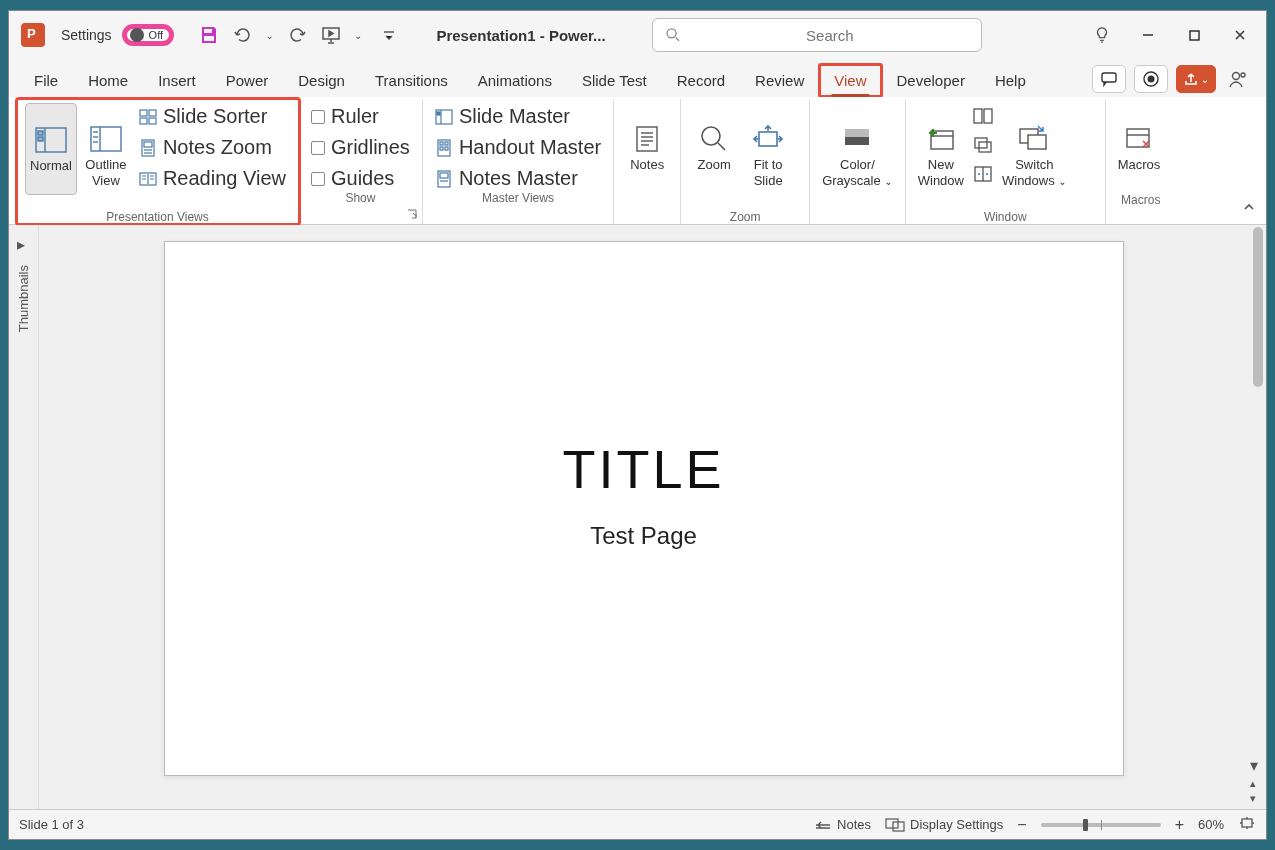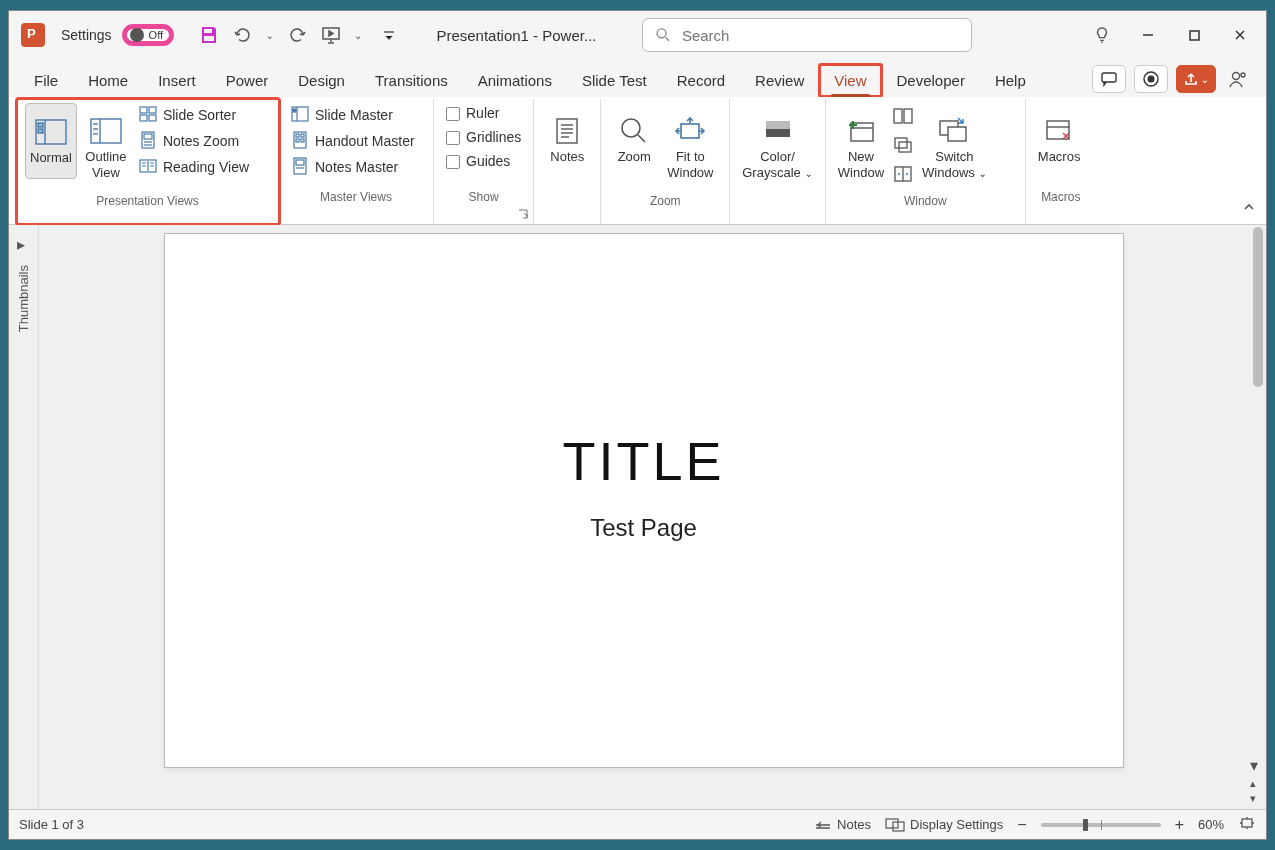--- a/index.html
+++ b/index.html
@@ -10,23 +10,23 @@
   .titlebar { height: 48px; display: flex; align-items: center; padding: 0 6px; gap: 6px; }
   .pp-icon { width: 24px; height: 24px; background: #d35230; border-radius: 4px; position: relative; margin-left: 6px; }
   .pp-icon::after { content: "P"; color: #fff; font-weight: bold; font-size: 13px; position: absolute; left: 6px; top: 3px; }
   .autosave-label { font-size: 14px; color: #333; margin-left: 10px; }
   .autosave-toggle { width: 52px; height: 22px; border: 5px solid #ec4899; border-radius: 11px; display: flex; align-items: center; background: #fff; margin-left: 4px; position: relative; }
   .autosave-toggle .knob { width: 14px; height: 14px; background: #555; border-radius: 50%; margin-left: 3px; }
   .autosave-toggle .off { font-size: 11px; color: #333; margin-left: 5px; }
   .qat { display: flex; align-items: center; gap: 12px; margin-left: 18px; }
   .qat-btn { width: 22px; height: 22px; display: flex; align-items: center; justify-content: center; color: #555; cursor: pointer; }
   .save-icon svg { color: #c733c7; }
-  .doc-title { margin-left: 30px; font-size: 15px; color: #333; flex: 0 0 auto; }
+  .doc-title { margin-left: 30px; font-size: 15px; color: #333; flex: 0 0 auto; font-weight: bold; }
   .search-box { margin-left: 40px; width: 330px; height: 34px; border: 1px solid #bbb; border-radius: 6px; background: #fff; display: flex; align-items: center; padding: 0 12px; gap: 10px; }
-  .search-box input { border: none; outline: none; font-size: 15px; color: #777; width: 100%; background: transparent; }
+  .search-box input { border: none; outline: none; font-size: 15px; color: #777; width: 100%; background: transparent; text-align: center; }
   .titlebar-spacer { flex: 1; }
   .win-btn { width: 40px; height: 32px; display: flex; align-items: center; justify-content: center; color: #333; cursor: pointer; }
 
   
   .tabs { height: 38px; display: flex; align-items: flex-end; padding: 0 10px; gap: 0; }
   .tab { padding: 8px 15px; font-size: 15px; color: #333; cursor: pointer; position: relative; }
   .tab.active { color: #b7472a; }
   .tab.active::after { content: ""; position: absolute; left: 12px; right: 12px; bottom: 0; height: 3px; background: #b7472a; border-radius: 2px; }
   .tab.highlighted { outline: 3px solid #e74c3c; outline-offset: -2px; border-radius: 2px; }
   .tabs-spacer { flex: 1; }
@@ -35,41 +35,41 @@
   .tab-noborder { border: none; background: transparent; width: 28px; }
 
   
   .ribbon { background: #fff; border-bottom: 1px solid #ccc; height: 128px; display: flex; padding: 2px 8px 0; position: relative; }
   .group { border-right: 1px solid #ddd; padding: 4px 8px 0; display: flex; flex-direction: column; }
   .group-body { flex: 1; display: flex; align-items: flex-start; gap: 4px; }
   .group-label { font-size: 12px; color: #666; text-align: center; padding-bottom: 20px; }
   .group.highlighted { outline: 3px solid #e74c3c; outline-offset: -1px; border-radius: 2px; }
   .group-dialog { position: absolute; right: 4px; bottom: 4px; width: 12px; height: 12px; }
 
-  .bigbtn { display: flex; flex-direction: column; align-items: center; justify-content: flex-start; padding: 12px 4px; cursor: pointer; border-radius: 4px; min-width: 50px; }
+  .bigbtn { display: flex; flex-direction: column; align-items: center; justify-content: flex-start; padding: 20px 4px; cursor: pointer; border-radius: 4px; min-width: 50px; }
   .bigbtn.selected { background: #e8e8e8; border: 1px solid #bbb; }
   .bigbtn .icon-box { width: 34px; height: 32px; display: flex; align-items: center; justify-content: center; margin-bottom: 2px; }
   .bigbtn .lbl { font-size: 13px; color: #333; text-align: center; line-height: 1.25; white-space: pre-line; }
 
   .smallbtn-col { display: flex; flex-direction: column; gap: 6px; padding-top:1px;}
-  .smallbtn { display: flex; align-items: flex-end; gap: 6px; padding: 1px 4px; cursor: pointer; font-size: 14px; color: #333; }
+  .smallbtn { display: flex; align-items: center; gap: 6px; padding: 1px 4px; cursor: pointer; font-size: 20px; color: #333; }
   .smallbtn .si { width: 18px; height: 18px; display:flex; align-items:center; justify-content:center; }
   .cb { width: 14px; height: 14px; border: 1px solid #888; border-radius: 2px; display:inline-block; flex-shrink:0; }
 
   .small-icon-col { display:flex; flex-direction:column; gap:7px; padding-top:2px;}
   .small-icon-col .sicon { width:22px; height:22px; display:flex; align-items:center; justify-content:center; cursor:pointer;}
 
   .ribbon-collapse { position:absolute; right:10px; bottom:6px; cursor:pointer; color:#555;}
 
   
   .workspace { flex: 1; display: flex; background: #f0f0f0; position: relative; overflow: hidden; }
   .thumbnails-tab { width: 30px; background: #f0f0f0; border-right: 1px solid #ddd; position: relative; }
   .thumbnails-tab .expand { position:absolute; top:10px; left:8px; cursor:pointer; color:#555;}
   .thumbnails-tab .vtext { writing-mode: vertical-rl; transform: rotate(180deg); font-size: 13px; color: #555; position: absolute; top: 40px; left: 7px; }
-  .canvas-area { flex: 1; position: relative; display:flex; align-items:flex-start; justify-content:center; padding-top:8px;}
+  .canvas-area { flex: 1; position: relative; display:flex; align-items:flex-start; justify-content:center; padding-top:16px;}
   .slide { width: 960px; height: 535px; background: #fff; border: 1px solid #bbb; box-shadow: 0 2px 6px rgba(0,0,0,0.08); margin-top:0; display:flex; flex-direction:column; align-items:center; justify-content:center; }
   .slide-title { font-size: 54px; font-weight: 400; letter-spacing: 3px; color: #111; margin-top:-30px;}
   .slide-sub { font-size: 24px; color: #222; margin-top: 22px; }
   .vscroll { width: 18px; background: #f0f0f0; position: relative; }
   .vscroll .track { position:absolute; top:2px; right:3px; width:10px; height:160px; background:#bcbcbc; border-radius:5px;}
   .vscroll .navbtns { position:absolute; bottom:4px; left:2px; display:flex; flex-direction:column; gap:2px; color:#555;}
 
   
   .statusbar { height: 30px; border-top: 1px solid #ccc; background: #f5f5f5; display: flex; align-items: center; padding: 0 10px; font-size: 13px; color: #444; gap: 14px; }
   .statusbar .spacer { flex:1; }
@@ -252,20 +252,43 @@
                   <path d="M9 3v10M3 5h4M3 8h4M11 5h4M11 8h4"></path>
                 </svg>
               </span>
             <span>Reading View</span>
           </div>
         </div>
       </div>
       <div class="group-label">Presentation Views</div>
     </div>
 
+    <div class="group" style="min-width:100px;position:relative">
+      <div class="group-body">
+        <div class="smallbtn-col">
+          <div class="smallbtn">
+              <span class="cb"></span>
+              <span>Ruler</span>
+            </div>
+          <div class="smallbtn">
+              <span class="cb"></span>
+              <span>Gridlines</span>
+            </div>
+          <div class="smallbtn">
+              <span class="cb"></span>
+              <span>Guides</span>
+            </div>
+        </div>
+      </div>
+      <div class="group-label">Show</div>
+      <svg class="group-dialog" width="12" height="12" fill="none" stroke="#777">
+          <path d="M2 2h8v8M7 5l3 3M10 6v4H6"></path>
+        </svg>
+    </div>
+
     <div class="group" style="min-width:155px">
       <div class="group-body">
         <div class="smallbtn-col">
           <div class="smallbtn">
             <span class="si">
                 <svg width="18" height="16" fill="none" stroke="#4a7aa8" stroke-width="1.2">
                   <rect x="1" y="1" width="16" height="14"></rect>
                   <line x1="6" y1="1" x2="6" y2="15"></line>
                   <rect x="2" y="3" width="3" height="3" fill="#4a7aa8"></rect>
                 </svg>
@@ -292,43 +315,20 @@
                   <line x1="4" y1="11" x2="12" y2="11"></line>
                 </svg>
               </span>
             <span>Notes Master</span>
           </div>
         </div>
       </div>
       <div class="group-label">Master Views</div>
     </div>
 
-    <div class="group" style="min-width:100px;position:relative">
-      <div class="group-body">
-        <div class="smallbtn-col">
-          <div class="smallbtn">
-              <span class="cb"></span>
-              <span>Ruler</span>
-            </div>
-          <div class="smallbtn">
-              <span class="cb"></span>
-              <span>Gridlines</span>
-            </div>
-          <div class="smallbtn">
-              <span class="cb"></span>
-              <span>Guides</span>
-            </div>
-        </div>
-      </div>
-      <div class="group-label">Show</div>
-      <svg class="group-dialog" width="12" height="12" fill="none" stroke="#777">
-          <path d="M2 2h8v8M7 5l3 3M10 6v4H6"></path>
-        </svg>
-    </div>
-
     <div class="group" style="border-right:none;min-width:56px">
       <div class="group-body">
         <div class="bigbtn">
           <div class="icon-box">
               <svg width="30" height="30" fill="none" stroke="#555" stroke-width="1.4">
                 <rect x="5" y="3" width="20" height="24"></rect>
                 <line x1="9" y1="9" x2="21" y2="9"></line>
                 <line x1="9" y1="13" x2="21" y2="13"></line>
                 <line x1="9" y1="17" x2="21" y2="17"></line>
                 <line x1="9" y1="21" x2="17" y2="21"></line>
@@ -352,21 +352,21 @@
           <div class="lbl">Zoom</div>
         </div>
         <div class="bigbtn">
           <div class="icon-box">
               <svg width="32" height="30" fill="none" stroke="#4a7aa8" stroke-width="1.6">
                 <rect x="7" y="8" width="18" height="14"></rect>
                 <path d="M16 3v4M13 5l3-3 3 3M3 15h4M5 12l-3 3 3 3M29 15h-4M27 12l3 3-3 3"></path>
               </svg>
             </div>
           <div class="lbl">Fit to
-Window</div>
+Slide</div>
         </div>
       </div>
       <div class="group-label">Zoom</div>
     </div>
 
     <div class="group" style="min-width:88px">
       <div class="group-body">
         <div class="bigbtn">
           <div class="icon-box">
               <svg width="32" height="28">

